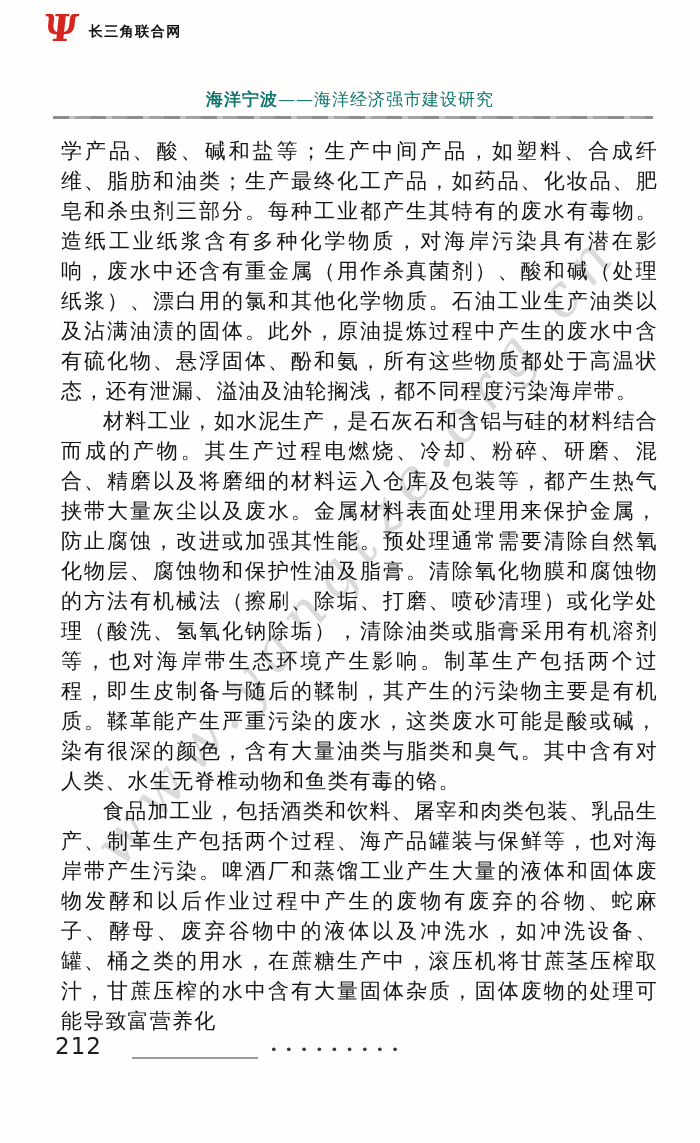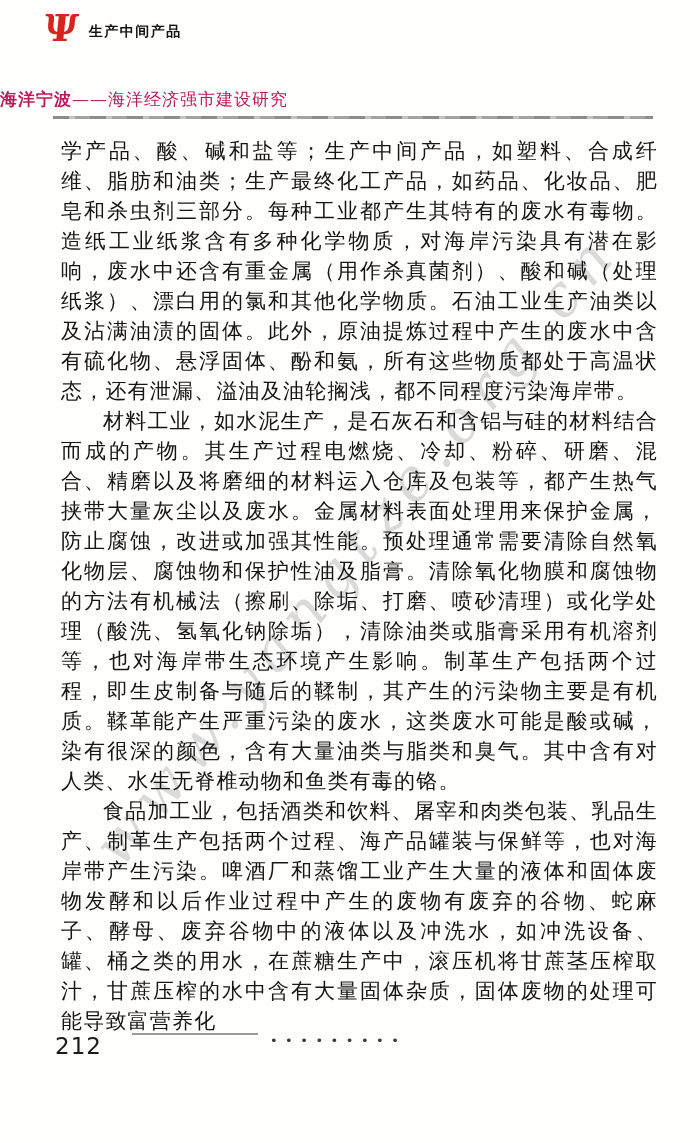--- a/index.html
+++ b/index.html
@@ -24,21 +24,21 @@
   }
   .logo-text {
     font-family:"DejaVu Sans","Liberation Sans",sans-serif;
     font-weight:bold; font-size:14px; color:#121212; letter-spacing:1.5px;
     padding-top:6px;
   }
 
   
   .chapter-title {
     position:absolute; top:88px; left:0; width:100%;
-    font-size:17px; letter-spacing:1px; color:#be185d;
+    text-align:center; font-size:17px; letter-spacing:1px; color:#0f766e;
   }
   .chapter-title .bold { font-weight:bold; }
   .header-rule {
     position:absolute; top:116px; left:53px; width:600px; height:3px;
     background:repeating-linear-gradient(90deg,#8d8d8d 0 16px,#c2c2c2 16px 22px,#a3a3a3 22px 37px);
   }
 
   
   .watermark {
     position:absolute; top:548px; left:356px; width:860px;
@@ -61,21 +61,21 @@
     text-align:justify; text-justify:inter-ideograph;
     letter-spacing:1.2px;
     z-index:2;
   }
   .body-text p { margin:0; text-indent:2em; }
   .body-text p.no-indent { text-indent:0; }
 
   
   .page-footer {
     position:absolute; top:1033px; left:55px;
-    display:flex; align-items:flex-start;
+    display:flex; align-items:flex-end;
     z-index:2;
   }
   .page-num {
     font-family:"DejaVu Sans","Liberation Sans",sans-serif;
     font-size:23px; color:#1c1c1c; letter-spacing:1px;
   }
   .footer-rule {
     display:inline-block; width:126px; height:2px;
     background:#9a9a9a; margin-left:30px;
   }
@@ -86,21 +86,21 @@
     padding-bottom:2px;
   }
 </style>
 </head>
 <body>
 
 <div class="page">
 
   <div class="logo">
     <span class="psi-glyph">Ψ</span>
-    <span class="logo-text">生产中间产品</span>
+    <span class="logo-text">长三角联合网</span>
   </div>
 
   <div class="chapter-title">
     <span class="bold">海洋宁波</span><span>——海洋经济强市建设研究</span>
   </div>
   <div class="header-rule"></div>
 
   <div class="watermark">www.yangtze.org.cn</div>
 
   <main class="body-text">

